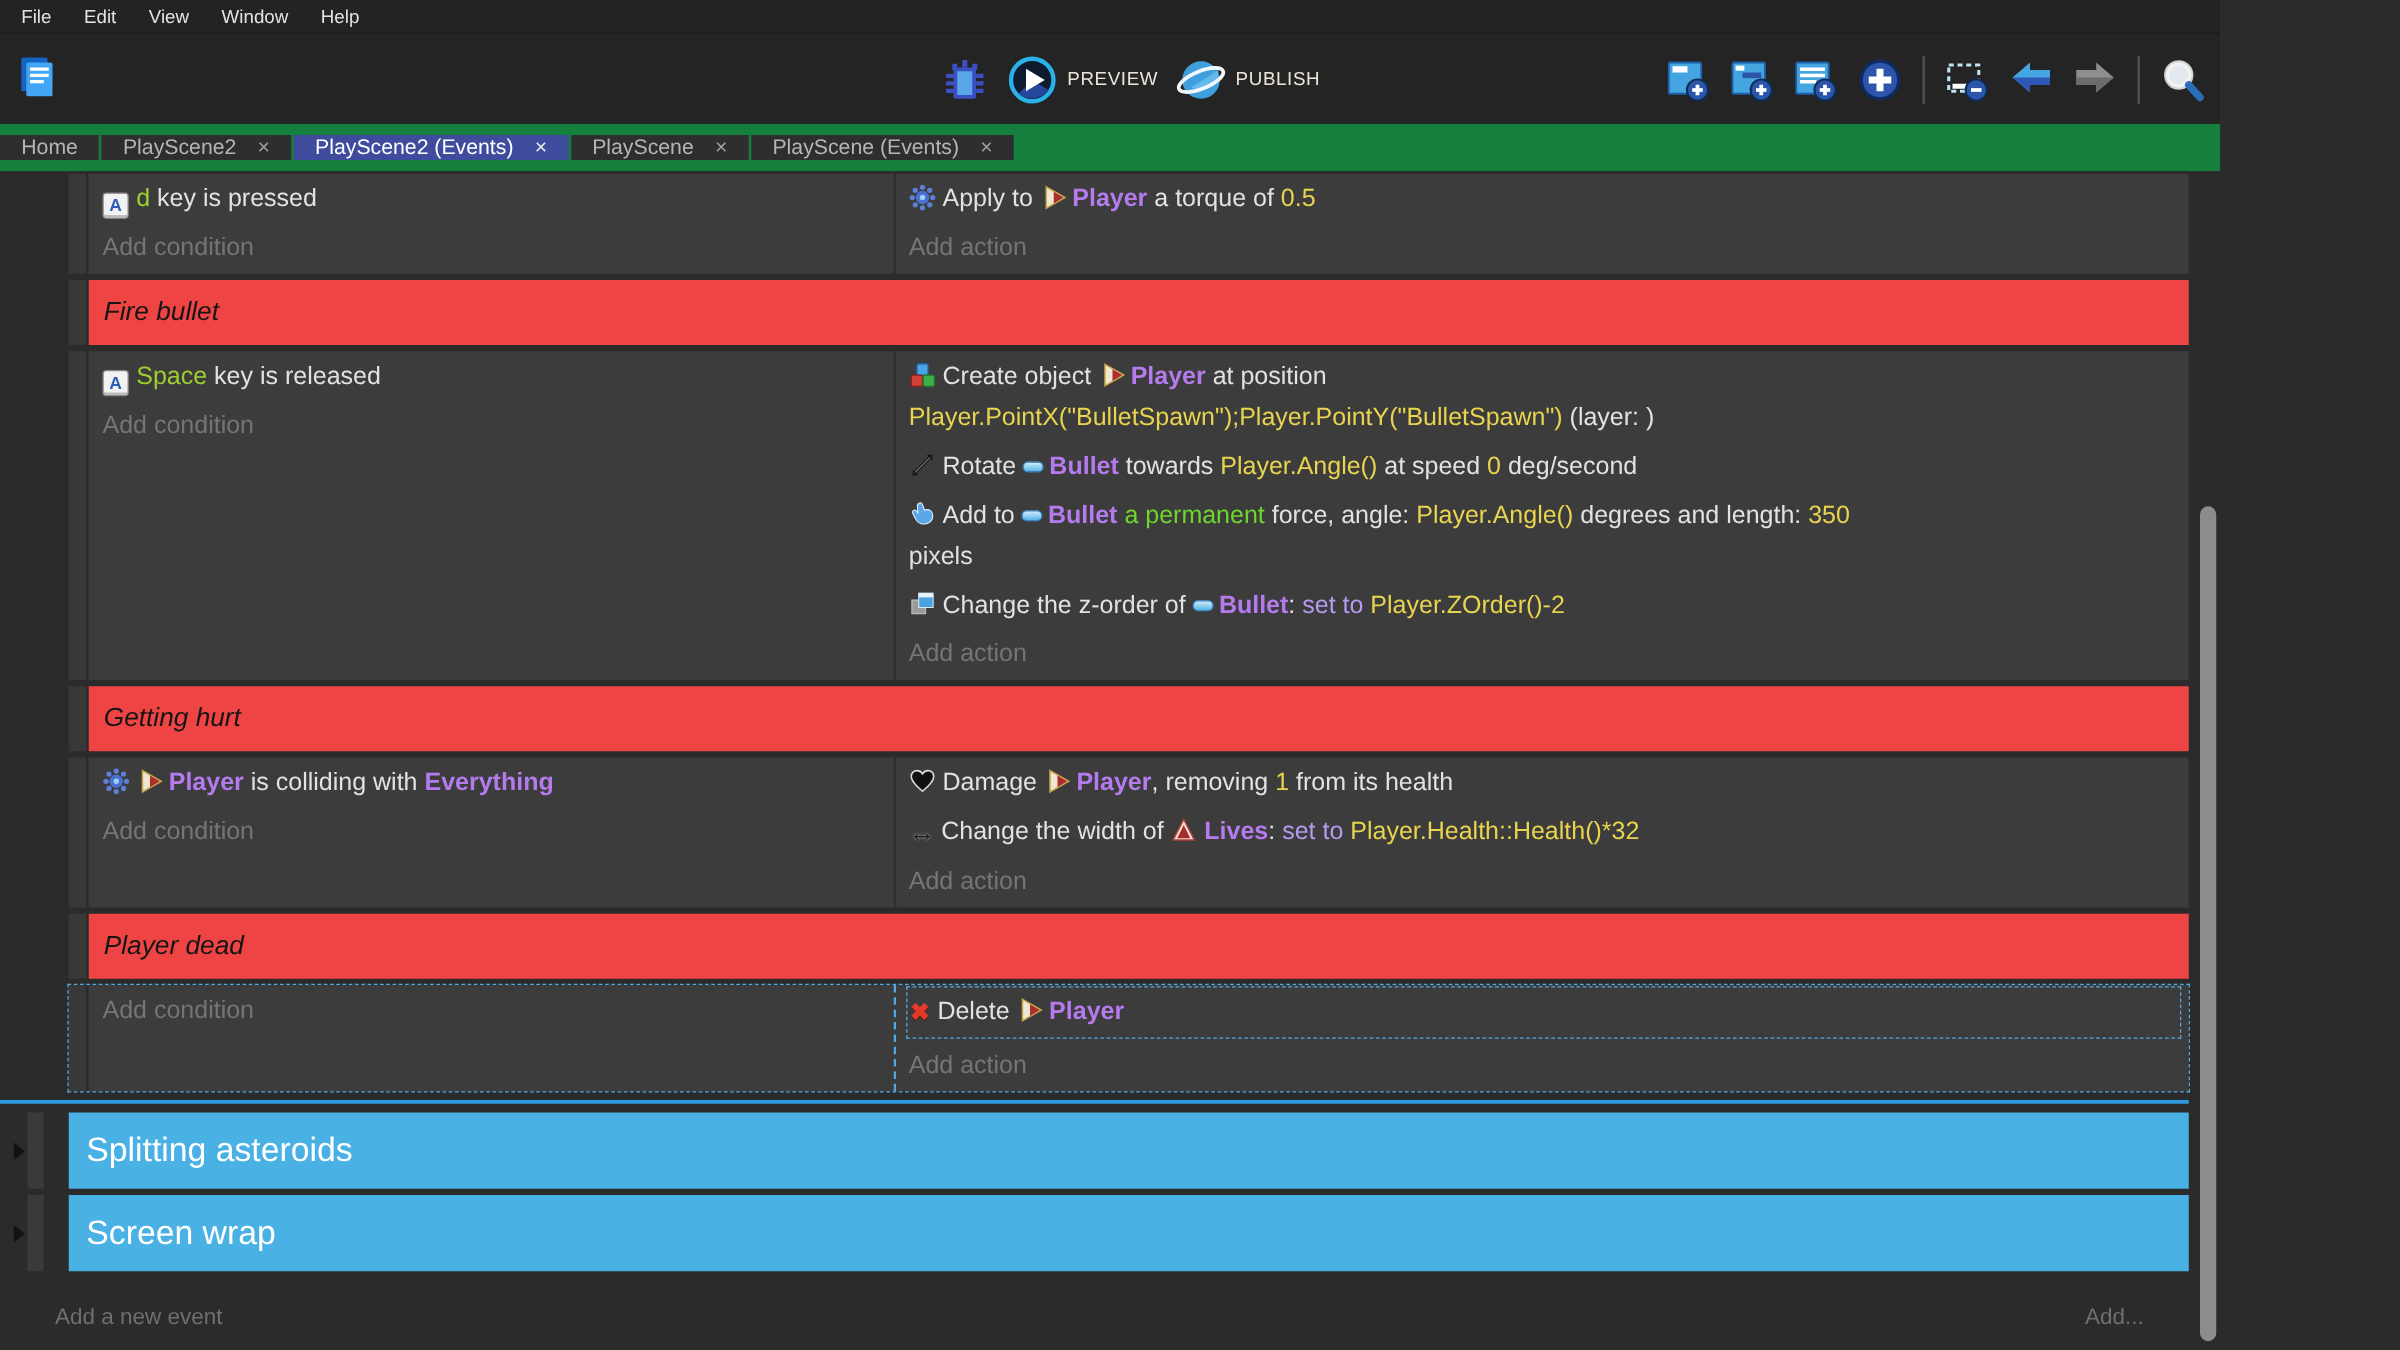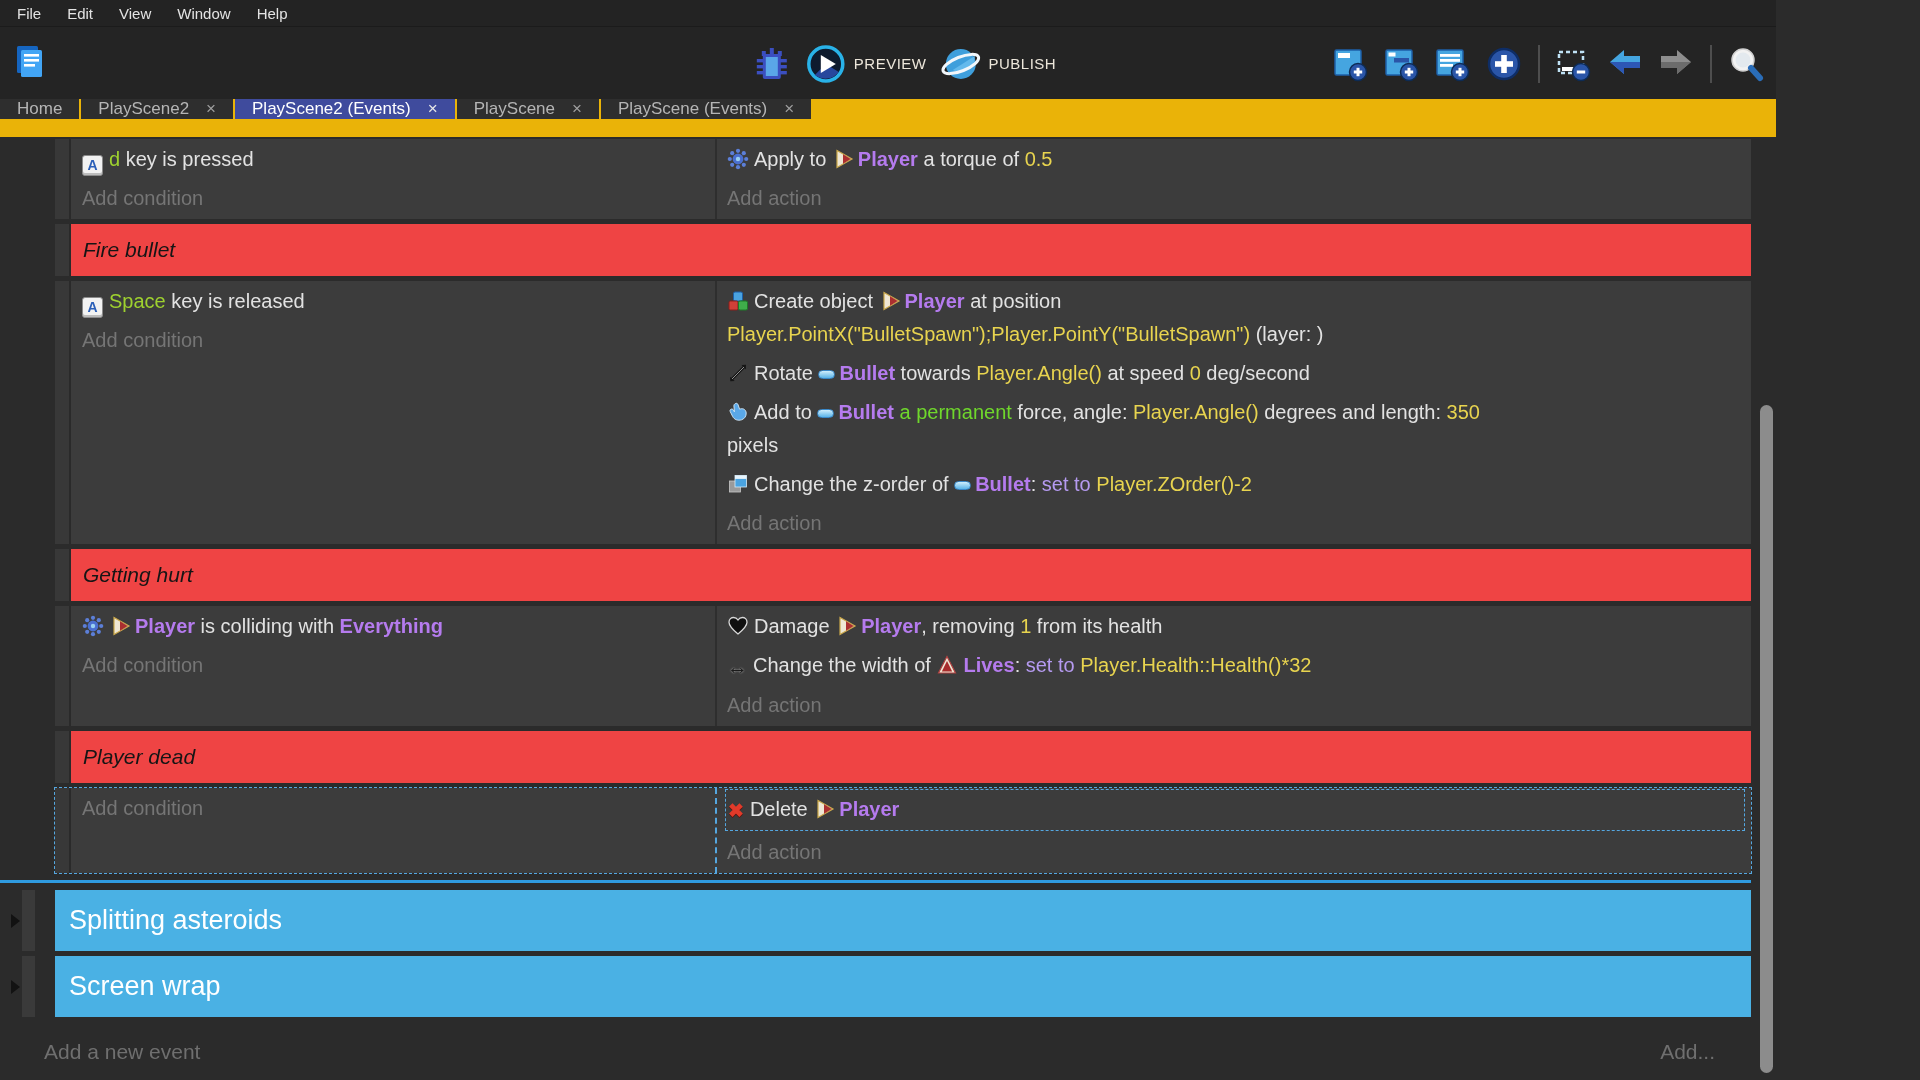--- a/index.html
+++ b/index.html
@@ -17,21 +17,21 @@
   .tb-center { position:absolute; left:50%; top:0; height:73px; transform:translateX(-50%);
     margin-left:16px; display:flex; align-items:center; gap:0; }
   .tb-group { display:flex; align-items:center; gap:8px; margin-left:14px; }
   .tb-label { font-size:15px; color:#ece6da; letter-spacing:.5px; }
   .tb-right { position:absolute; right:10px; top:0; height:73px; display:flex; align-items:center; gap:11px; }
   .tb-icon { width:40px; height:40px; display:flex; align-items:center; justify-content:center; }
   .tb-icon svg { width:40px; height:40px; }
   .tb-sep { width:2px; height:38px; background:#4e4e4e; margin:0 3px; }
 
   
-  .tabbar { height:38px; background:#eab308; display:flex; align-items:flex-start; flex-shrink:0; }
+  .tabbar { height:38px; background:#15803d; display:flex; align-items:center; flex-shrink:0; }
   .tab { display:flex; align-items:center; padding:0 17px; background:#2e2e2e; color:#b5b5b5;
     font-size:17px; margin-right:2px; white-space:nowrap; }
   .tab .close { margin-left:17px; font-size:17px; color:#9f9f9f; }
   .tab.active { background:#3f4b9d; color:#ffffff; }
   .tab.active .close { color:#e8e8e8; }
 
   
   .events { flex:1; background:#2b2b2b; padding:2px 25px 0 55px; display:flex; flex-direction:column;
     position:relative; overflow:hidden; }
   .event { display:flex; margin-bottom:5px; }
@@ -76,21 +76,21 @@
   .gbar { flex:1; background:#4ab1e4; color:#ffffff; font-size:27px; display:flex; align-items:center;
     padding-left:14px; cursor:default; }
 
   .dropline { height:3px; background:#2f9be0; margin:2px 0 7px -55px; }
 
   .sel-event { outline:1px dashed #55a7e0; outline-offset:0px; }
   .sel-event .cond { border-right:2px dashed #55a7e0; }
   .sel-line { border:1px dashed #55a7e0; margin-bottom:2px; }
 
   .footer { margin-top:auto; display:flex; justify-content:space-between; align-items:center;
-    padding:0 36px 16px 0; font-size:21px; color:#6f6f6f; }
+    padding:0 36px 16px 0; font-size:18px; color:#6f6f6f; }
   .footer .left { margin-left:-11px; }
 
   .scroll-thumb { position:absolute; right:3px; top:405px; width:13px; height:668px;
     background:#8c8c8c; border-radius:7px; }
 </style>
 </head>
 <body>
 
 <div class="page">
   <div class="menubar">

